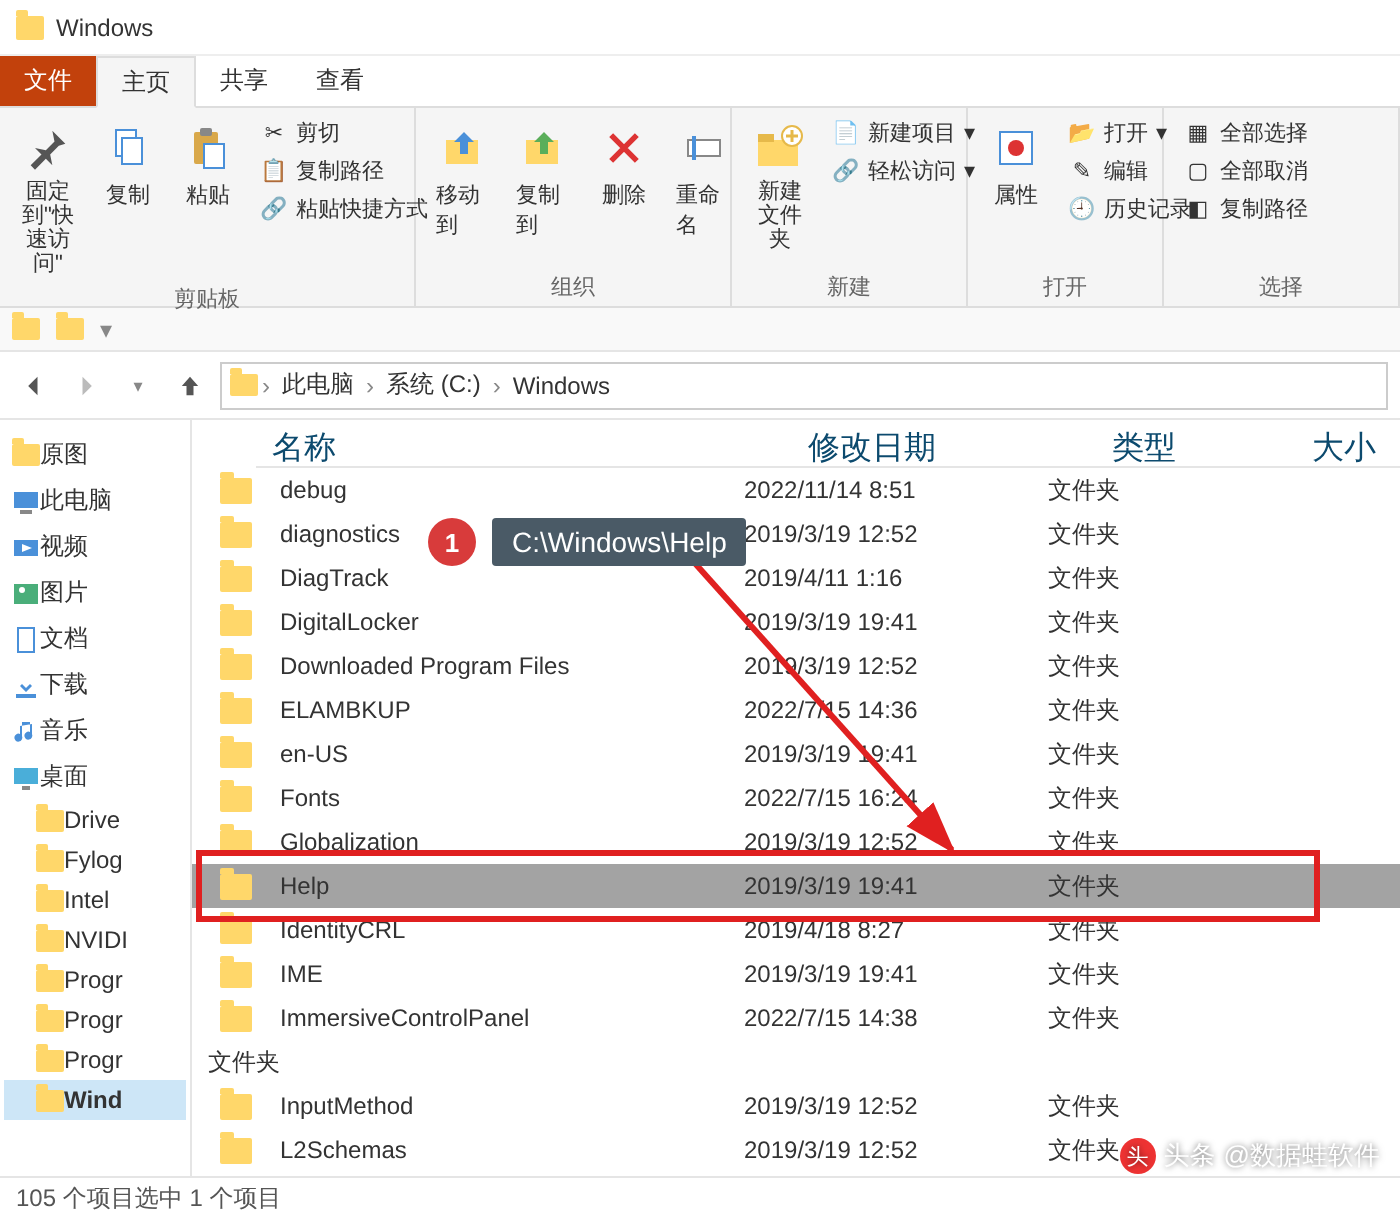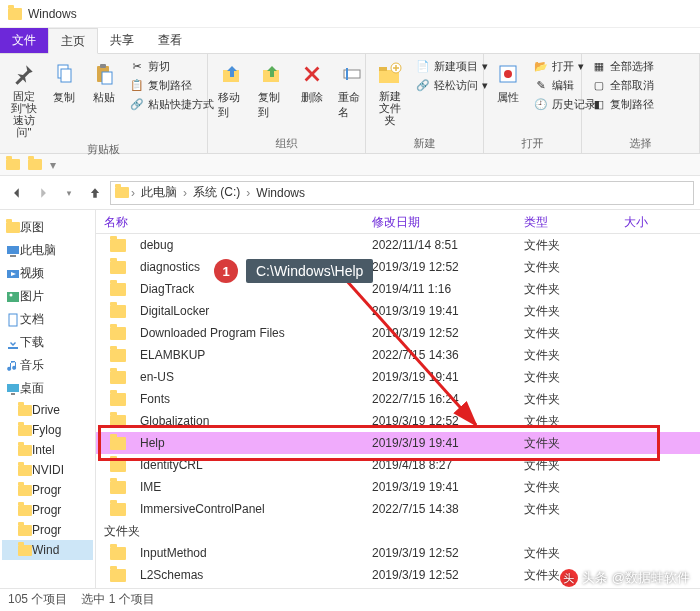--- a/index.html
+++ b/index.html
@@ -4,21 +4,21 @@
 <style>
 * { margin: 0; padding: 0; box-sizing: border-box; font-family: "Microsoft YaHei", "Segoe UI", sans-serif; }
 body { width: 700px; height: 611px; background: #fff; font-size: 12px; color: #333; overflow: hidden; position: relative; }
 
 .titlebar { height: 28px; display: flex; align-items: center; padding: 0 8px; gap: 6px; background: #fff; border-bottom: 1px solid #eee; }
 .titlebar .folder-ico { width: 14px; height: 12px; background: #ffd76a; border-radius: 1px; position: relative; }
 .titlebar .folder-ico::before { content:""; position:absolute; top:-3px; left:0; width:6px; height:3px; background:#ffd76a; border-radius:1px 1px 0 0; }
 
 .tabs { display: flex; height: 26px; border-bottom: 1px solid #ddd; }
 .tab { padding: 4px 12px; font-size: 12px; cursor: pointer; }
-.tab.file { background: #6d28d9; color: #fff; }
+.tab.file { background: #c2410c; color: #fff; }
 .tab.active { background: #f5f5f5; border: 1px solid #ddd; border-bottom: 1px solid #f5f5f5; margin-bottom: -1px; }
 
 .ribbon { height: 100px; background: #f5f5f5; display: flex; border-bottom: 1px solid #ddd; }
 .rgroup { border-right: 1px solid #ddd; padding: 4px 6px 2px; display: flex; flex-direction: column; }
 .rgroup-body { flex: 1; display: flex; align-items: flex-start; gap: 4px; }
 .rgroup-label { text-align: center; font-size: 11px; color: #666; padding-top: 2px; }
 .bigbtn { display: flex; flex-direction: column; align-items: center; justify-content: flex-start; padding: 2px 4px; min-width: 36px; cursor: pointer; font-size: 11px; }
 .bigbtn .ico { width: 28px; height: 28px; display: flex; align-items: center; justify-content: center; margin-bottom: 2px; }
 .smallbtns { display: flex; flex-direction: column; gap: 2px; }
 .smallbtn { display: flex; align-items: center; gap: 4px; padding: 1px 4px; font-size: 11px; cursor: pointer; white-space: nowrap; }
@@ -31,45 +31,45 @@
 .navbar { height: 34px; display: flex; align-items: center; padding: 0 6px; gap: 4px; border-bottom: 1px solid #e5e5e5; }
 .navbtn { width: 22px; height: 22px; display: flex; align-items: center; justify-content: center; color: #555; cursor: pointer; }
 .navbtn.disabled { color: #bbb; }
 .address { flex: 1; height: 24px; border: 1px solid #ccc; display: flex; align-items: center; padding: 0 4px; gap: 2px; }
 .crumb { padding: 2px 4px; cursor: pointer; }
 .crumb-sep { color: #888; }
 
 .content { display: flex; height: 378px; }
 .tree { width: 96px; border-right: 1px solid #e5e5e5; padding: 6px 2px; overflow: hidden; }
 .tree-item { display: flex; align-items: center; gap: 0; padding: 3px 4px; font-size: 12px; white-space: nowrap; cursor: pointer; }
-.tree-item.sel { background: #cde6f7; }
+.tree-item.sel { background: #cde6f7; font-weight: bold; }
 .tree-ico { width: 14px; height: 14px; flex-shrink: 0; display: flex; align-items: center; justify-content: center; }
 .tree-indent { padding-left: 16px; }
 
 .list { flex: 1; position: relative; overflow: hidden; }
-.list-header { display: flex; height: 24px; border-bottom: 1px solid #e5e5e5; font-size: 12px; color: #6d28d9; }
+.list-header { display: flex; height: 24px; border-bottom: 1px solid #e5e5e5; font-size: 16px; color: #0c4a6e; margin-left: 32px; }
 .col { padding: 4px 8px; border-right: 1px solid transparent; }
 .col-name { width: 268px; }
 .col-date { width: 152px; }
 .col-type { width: 100px; }
 .col-size { flex: 1; }
 .rows { overflow-y: auto; height: 354px; }
 .row { display: flex; height: 22px; align-items: center; font-size: 12px; }
-.row.sel { background: #f0abfc; }
+.row.sel { background: #a3a3a3; }
 .row .col-name { display: flex; align-items: center; gap: 14px; padding-left: 14px; }
 .folder-ico-sm { width: 16px; height: 13px; background: #ffd76a; border-radius: 1px; position: relative; flex-shrink: 0; }
 .folder-ico-sm::before { content:""; position:absolute; top:-3px; left:0; width:7px; height:3px; background:#ffd76a; border-radius:1px 1px 0 0; }
 
 .highlight-box { position: absolute; border: 3px solid #e02020; pointer-events: none; }
 .arrow-svg { position: absolute; pointer-events: none; }
 .callout { position: absolute; display: flex; align-items: center; gap: 8px; pointer-events: none; }
 .callout-badge { width: 24px; height: 24px; border-radius: 50%; background: #d83b3b; color: #fff; display: flex; align-items: center; justify-content: center; font-size: 13px; font-weight: bold; }
 .callout-text { background: #4a5a66; color: #fff; padding: 4px 10px; font-size: 14px; border-radius: 2px; }
 
-.status { height: 22px; border-top: 1px solid #e5e5e5; display: flex; align-items: center; padding: 0 8px; gap: 14px; font-size: 12px; color: #555; background:#fff; }
+.status { height: 22px; border-top: 1px solid #e5e5e5; display: flex; align-items: center; padding: 0 8px; font-size: 12px; color: #555; background:#fff; }
 
 .watermark { position: absolute; right: 10px; bottom: 24px; display: flex; align-items: center; gap: 4px; color: #fff; font-size: 13px; text-shadow: 0 0 3px rgba(0,0,0,.6); }
 .watermark .wm-ico { width: 18px; height: 18px; border-radius: 50%; background: #e33; display:flex; align-items:center; justify-content:center; color:#fff; font-size:11px; }
 
 svg { display: block; }
 </style>
 </head>
 <body>
 
 <div class="titlebar">

